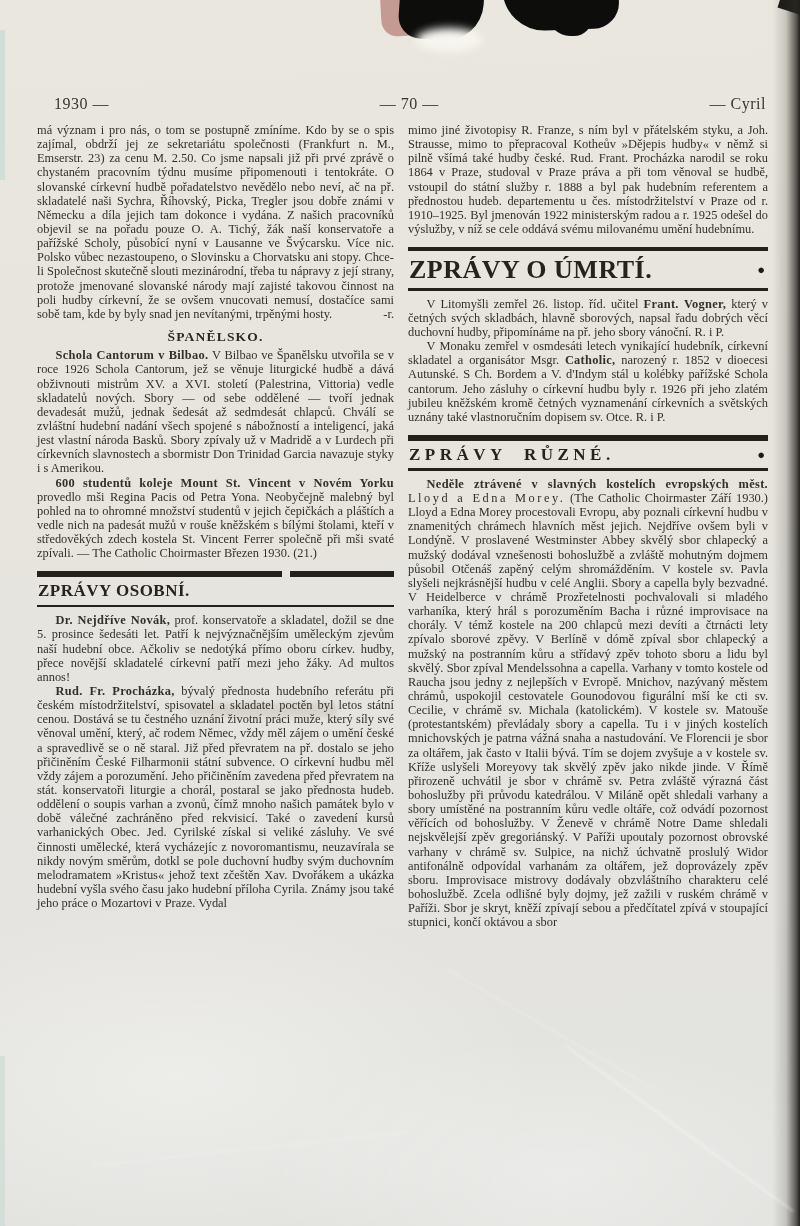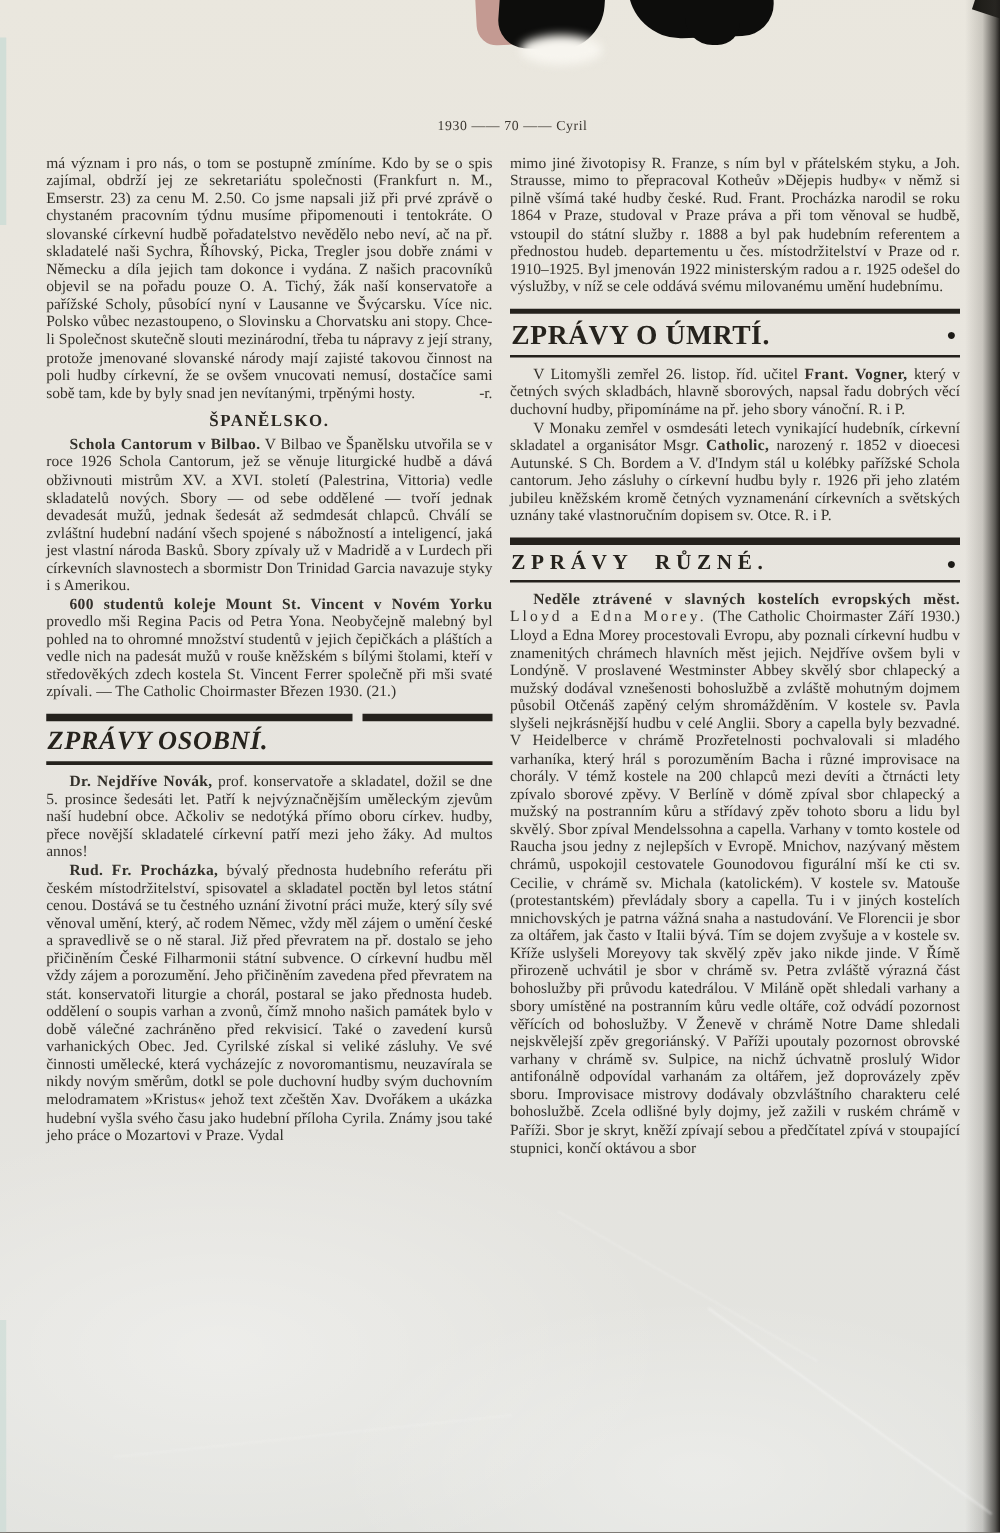--- a/index.html
+++ b/index.html
@@ -22,21 +22,21 @@
     background:linear-gradient(to right,rgba(80,76,70,0) 0%,rgba(80,76,70,0.22) 50%,rgba(45,43,39,0.75) 86%,#201e1b 100%);}
   .left-strip{position:absolute;left:0;width:5px;background:#ccdcd6;opacity:0.85;}
   .ls1{top:30px;height:150px;}
   .ls2{top:1056px;height:170px;opacity:0.7;}
   .crease{position:absolute;background:linear-gradient(to bottom,rgba(255,255,255,0),rgba(255,255,255,0.65),rgba(255,255,255,0));height:2px;filter:blur(1px);}
   .c1{left:540px;top:1128px;width:280px;transform:rotate(36deg);}
   .c2{left:90px;top:1148px;width:320px;transform:rotate(-6deg);opacity:0.4;}
   .c3{left:430px;top:1028px;width:240px;transform:rotate(30deg);opacity:0.45;}
   .smudge{position:absolute;left:188px;top:703px;width:150px;height:14px;background:#b9b4a9;opacity:0.35;filter:blur(2px);border-radius:6px;}
   
-  .page-header{position:absolute;left:54px;top:95px;width:712px;display:flex;justify-content:center;font-size:11px;letter-spacing:0.5px;color:#3a362f;}
+  .page-header{position:absolute;left:54px;top:95px;width:712px;display:flex;justify-content:space-between;font-size:16px;letter-spacing:0.5px;color:#3a362f;}
   
   .col{position:absolute;top:123px;font-size:12.4px;line-height:1.14;text-align:justify;color:#33302a;}
   .col-left{left:37px;width:357px;}
   .col-right{left:408px;width:360px;}
   .para{margin:0;}
   .indent{text-indent:1.5em;}
   .para b{font-weight:bold;letter-spacing:0.3px;}
   .lead-spaced{letter-spacing:0.8px;}
   .sig{float:right;}
   .sub-heading{text-align:center;font-weight:bold;font-size:13.5px;letter-spacing:1.2px;margin:8px 0 4px 0;color:#2c2923;}
@@ -45,22 +45,22 @@
   .section{margin:11px 0 6px 0;}
   .bar{background:#24211c;}
   .bar-top{height:6px;margin-bottom:3px;}
   .bar-top.thin{height:3.5px;}
   .bar-top.split{display:flex;justify-content:space-between;background:none;}
   .bar-top.split .seg{background:#24211c;height:6px;}
   .seg-l{width:68.5%;}
   .seg-r{width:29%;}
   .head-row{display:flex;justify-content:space-between;align-items:center;padding:1px 3px 2px 1px;}
   .head-row h2{margin:0;font-weight:bold;color:#26231d;}
-  .h-osobni{font-size:21px;letter-spacing:0.5px;font-style:italic;}
-  .h-umrti{font-size:22px;letter-spacing:0.5px;}
+  .h-osobni{font-size:17px;letter-spacing:0.5px;}
+  .h-umrti{font-size:26px;letter-spacing:0.5px;}
   .h-ruzne{font-size:17px;letter-spacing:4.5px;word-spacing:9px;}
   .bullet{font-size:13px;line-height:1;color:#1d1b17;}
   .bar-bottom{height:2.5px;margin-top:2px;}
 </style>
 </head>
 <body>
 
 <div class="page">
 
   <div class="tape"></div>

